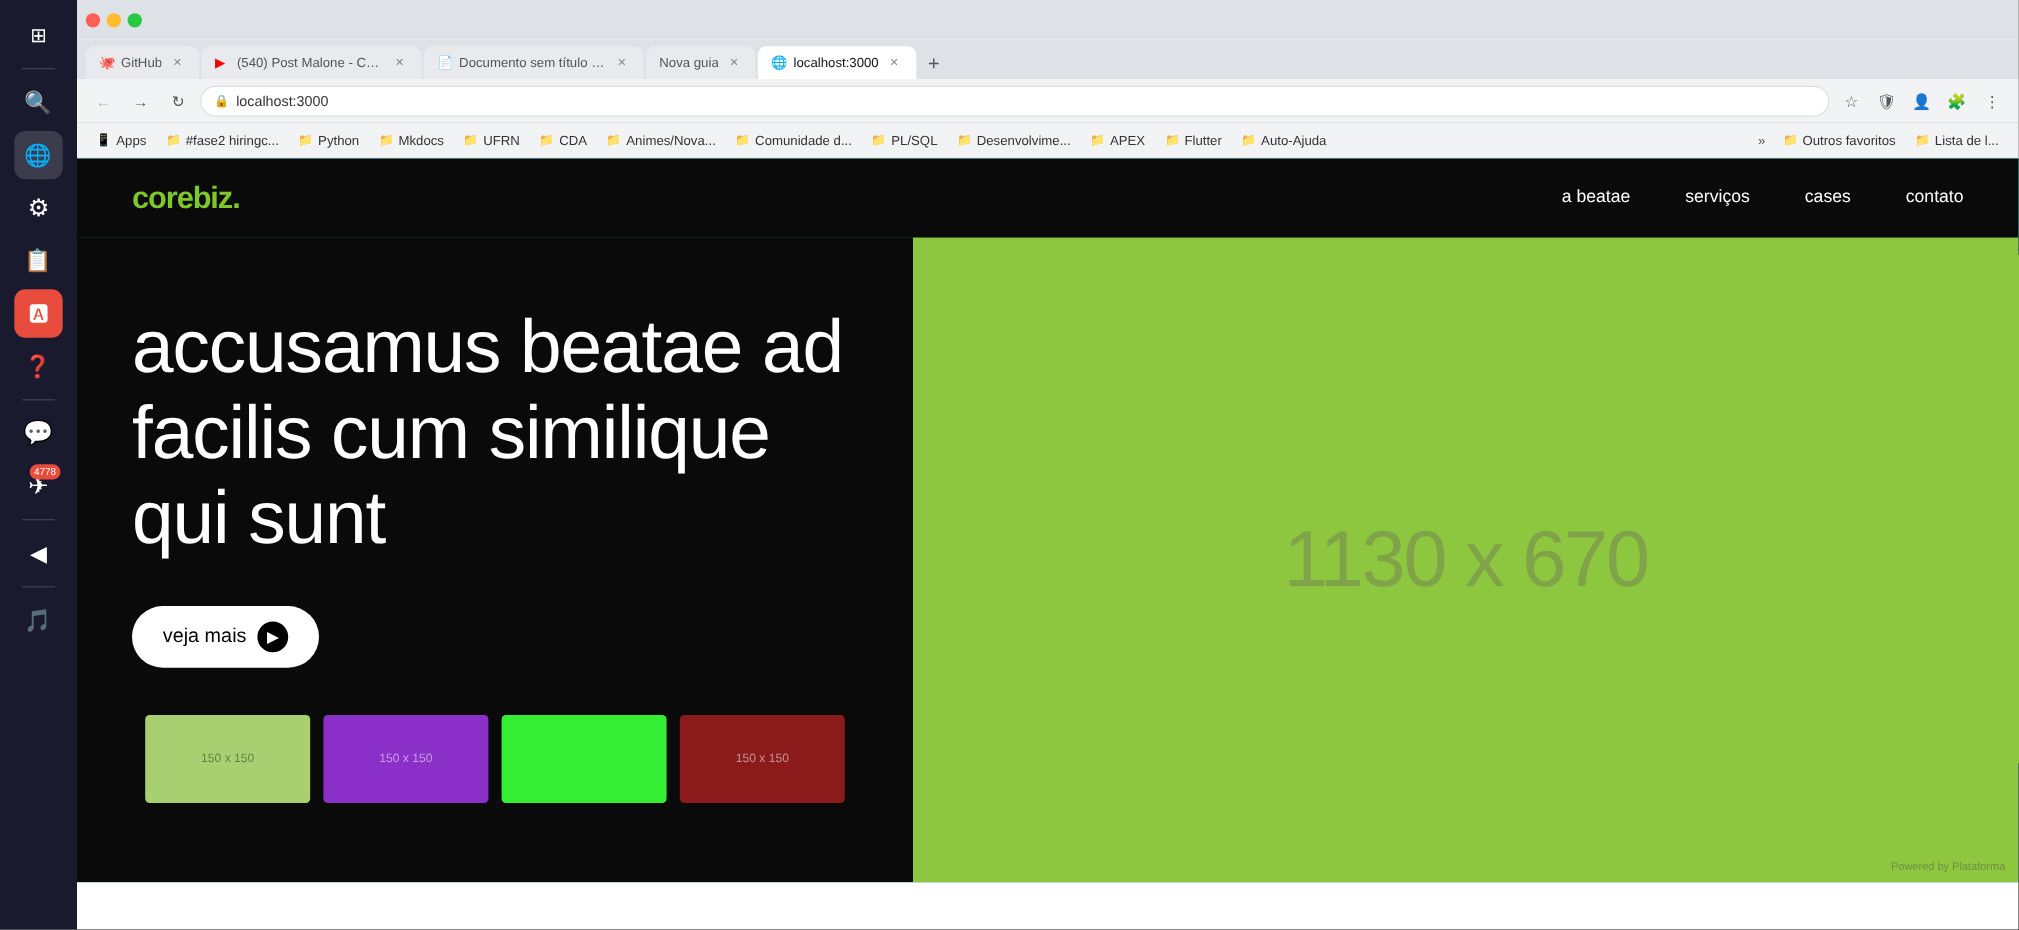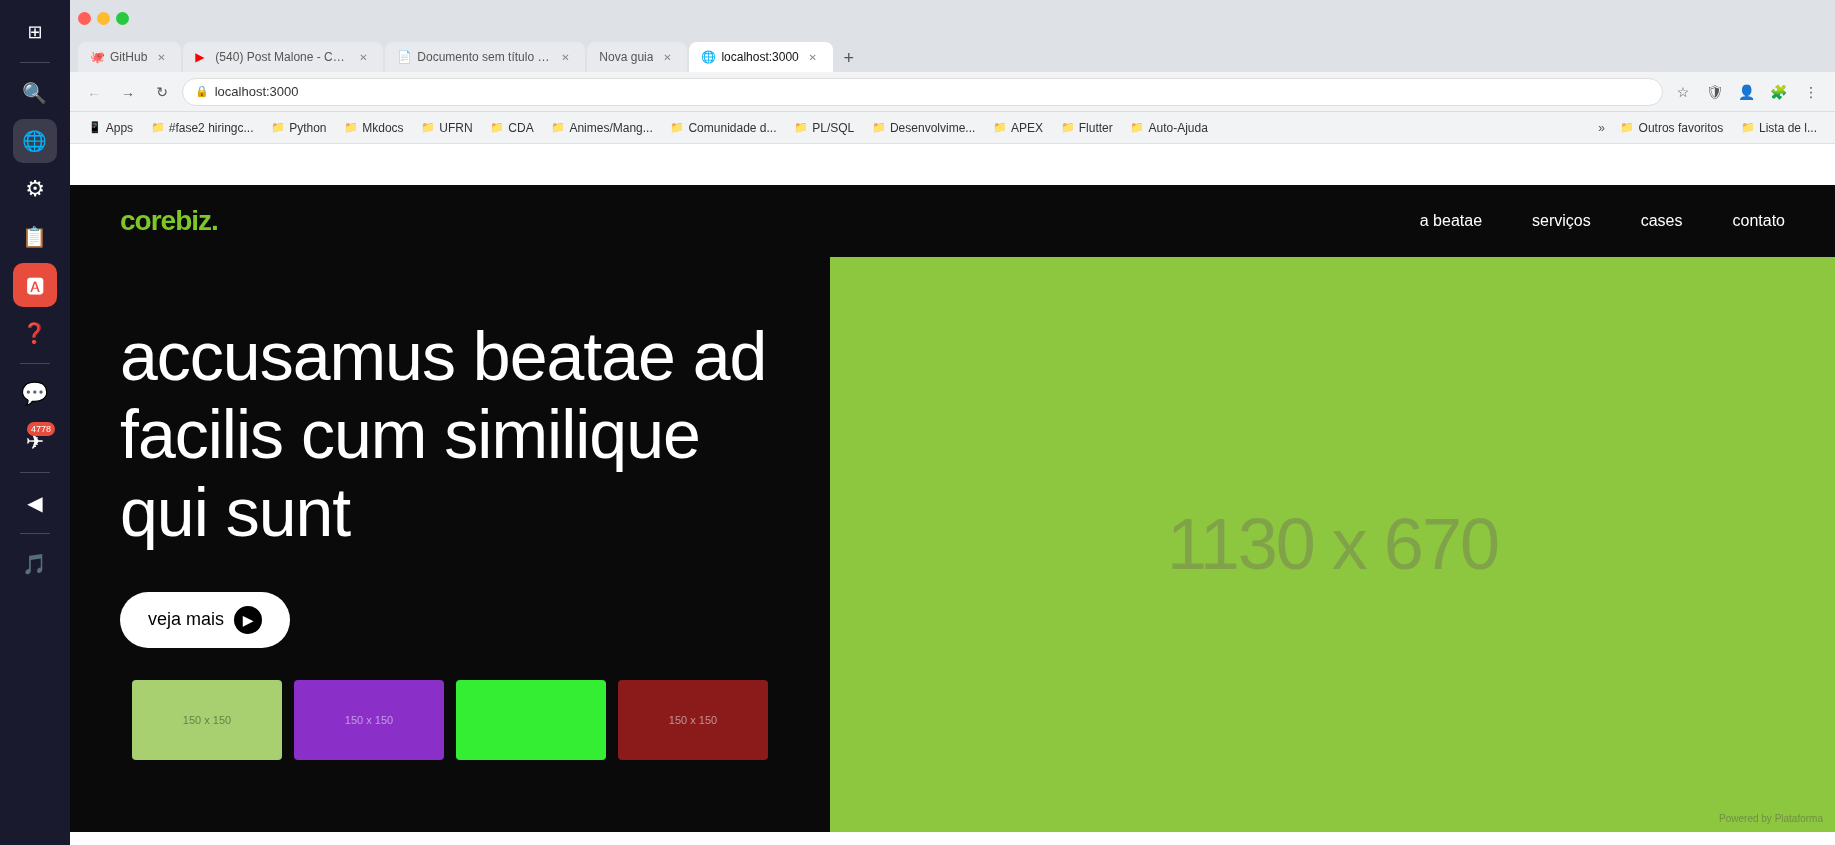--- a/index.html
+++ b/index.html
@@ -109,21 +109,20 @@
     
     .browser-area {
       position: absolute; left: 70px; top: 0; right: 0;
       display: flex; flex-direction: column;
     }
 
     
     .website {
       background: #0f766e; flex: 1; display: flex; flex-direction: column;
       overflow: hidden;
-      margin-top: 41px;
     }
     .site-nav {
       display: flex; align-items: center; justify-content: space-between;
       padding: 20px 50px; background: #0a0a0a;
     }
     .site-logo {
       font-size: 28px; font-weight: 800; color: #fff; letter-spacing: -1px;
     }
     .site-logo span { color: #7ec729; }
     .site-menu { display: flex; gap: 50px; }
@@ -273,21 +272,21 @@
     <div class="bookmark-item">
       <span class="bookmark-folder-icon">📁</span>
       <span>UFRN</span>
     </div>
     <div class="bookmark-item">
       <span class="bookmark-folder-icon">📁</span>
       <span>CDA</span>
     </div>
     <div class="bookmark-item">
       <span class="bookmark-folder-icon">📁</span>
-      <span>Animes/Mang...</span>
+      <span>Animes/Nova...</span>
     </div>
     <div class="bookmark-item">
       <span class="bookmark-folder-icon">📁</span>
       <span>Comunidade d...</span>
     </div>
     <div class="bookmark-item">
       <span class="bookmark-folder-icon">📁</span>
       <span>PL/SQL</span>
     </div>
     <div class="bookmark-item">
@@ -327,21 +326,21 @@
         <a class="site-menu-item">a beatae</a>
         <a class="site-menu-item">serviços</a>
         <a class="site-menu-item">cases</a>
         <a class="site-menu-item">contato</a>
       </div>
     </nav>
 
     <div class="site-hero">
       <div class="site-hero-left">
         <h1 class="site-headline">accusamus beatae ad facilis cum similique qui sunt</h1>
-        <div style="display:flex; flex-direction:column; gap:20px;">
+        <div style="display:flex; flex-direction:column; gap:31px;">
           <button class="veja-mais-btn">
             <span>veja mais</span>
             <span class="arrow">▶</span>
           </button>
           <div class="thumbnails-row" style="padding:12px;">
             <div class="thumbnail" style="background:#a8d070;">
               <span>150 x 150</span>
             </div>
             <div class="thumbnail" style="background:#8b2fc9;">
               <span style="color:rgba(255,255,255,0.5);">150 x 150</span>

